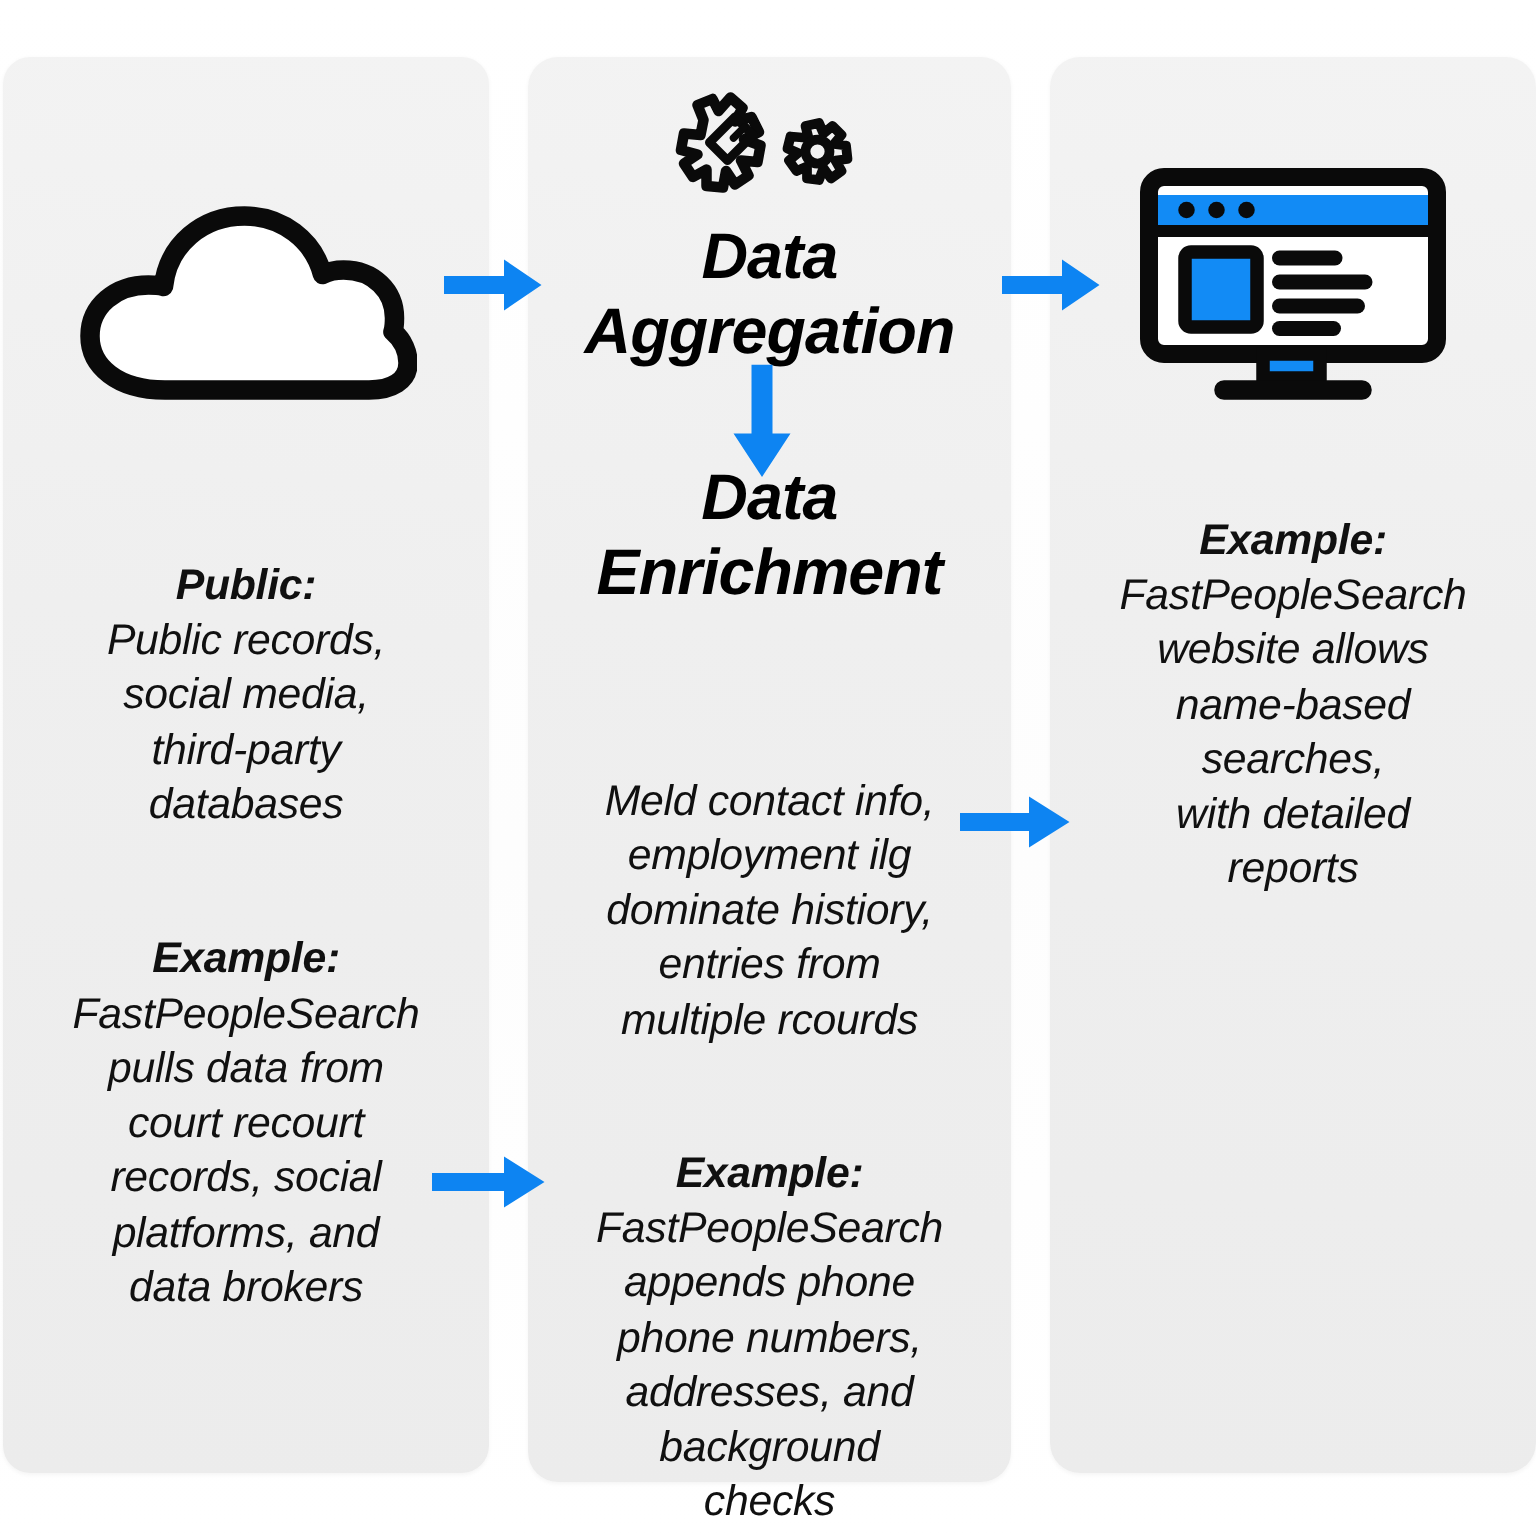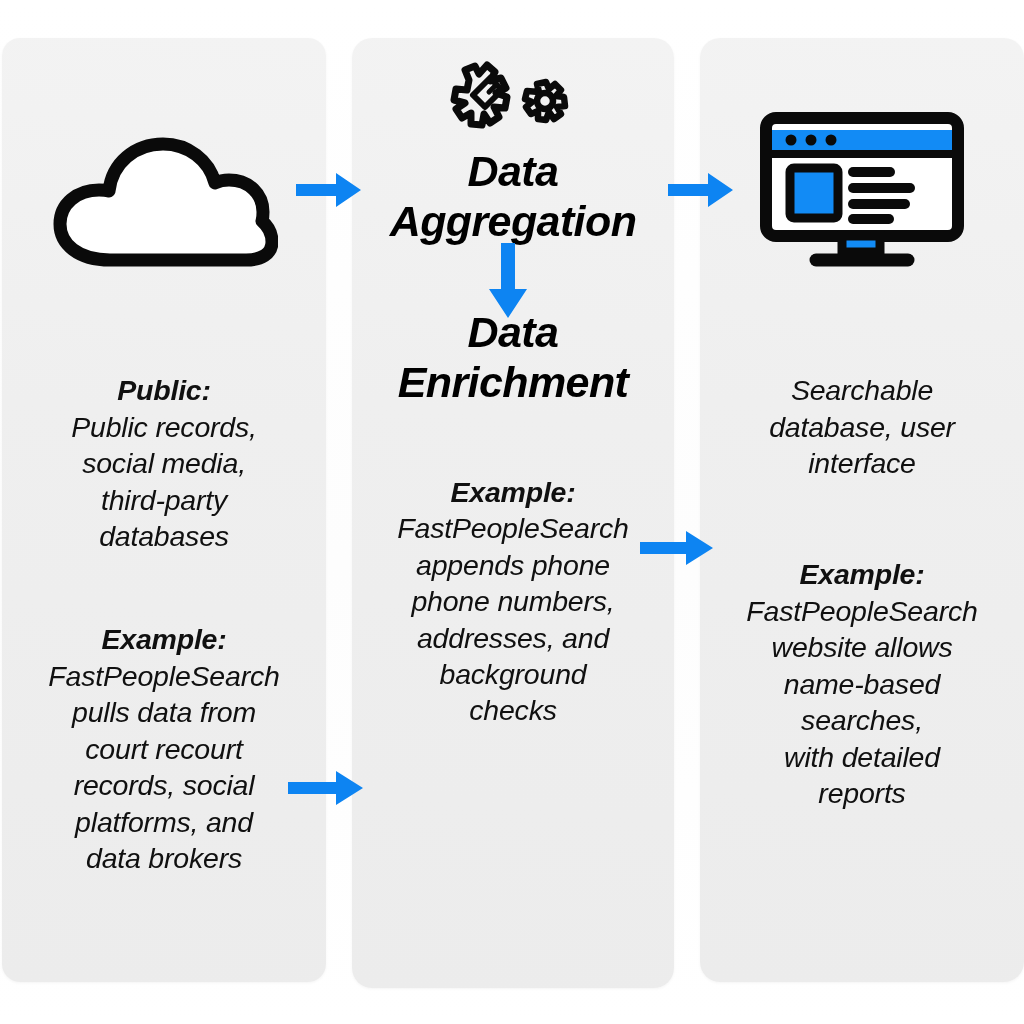--- a/index.html
+++ b/index.html
@@ -195,20 +195,27 @@
       </div>
 
       <div class="heading-agg">Data
 Aggregation</div>
 
       <div class="heading-wrap">
         <div class="heading">Data
 Enrichment</div>
       </div>
 
+      <div class="body-block desc">
+        <span class="lead"></span><span>Meld contact info,
+employment ilg
+dominate histiory,
+entries from
+multiple rcourds</span>
+      </div>
 
       <div class="body-block example">
         <span class="lead">Example:</span><span>
 FastPeopleSearch
 appends phone
 phone numbers,
 addresses, and
 background
 checks</span>
       </div>
@@ -236,25 +243,20 @@
           <line x1="95" y1="78" x2="152" y2="78" stroke="#0a0a0a" stroke-width="10" stroke-linecap="round"></line>
           <line x1="95" y1="94" x2="147" y2="94" stroke="#0a0a0a" stroke-width="10" stroke-linecap="round"></line>
           <line x1="95" y1="109" x2="131" y2="109" stroke="#0a0a0a" stroke-width="10" stroke-linecap="round"></line>
 
           <rect x="84" y="126" width="38" height="16" fill="#128bf5" stroke="#0a0a0a" stroke-width="9"></rect>
           <line x1="58" y1="150" x2="150" y2="150" stroke="#0a0a0a" stroke-width="13" stroke-linecap="round"></line>
         </svg>
       </div>
 
 
-      <div class="body-block desc">
-        <span class="lead"></span><span>Searchable
-database, user
-interface</span>
-      </div>
 
       <div class="body-block example">
         <span class="lead">Example:</span><span>
 FastPeopleSearch
 website allows
 name-based
 searches,
 with detailed
 reports</span>
       </div>

